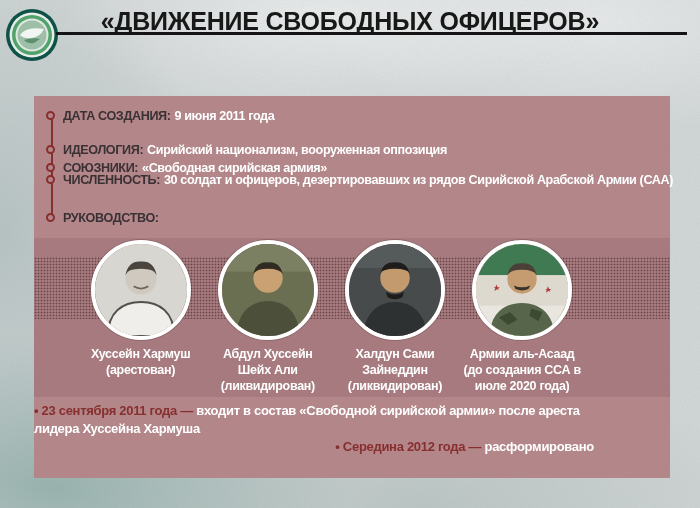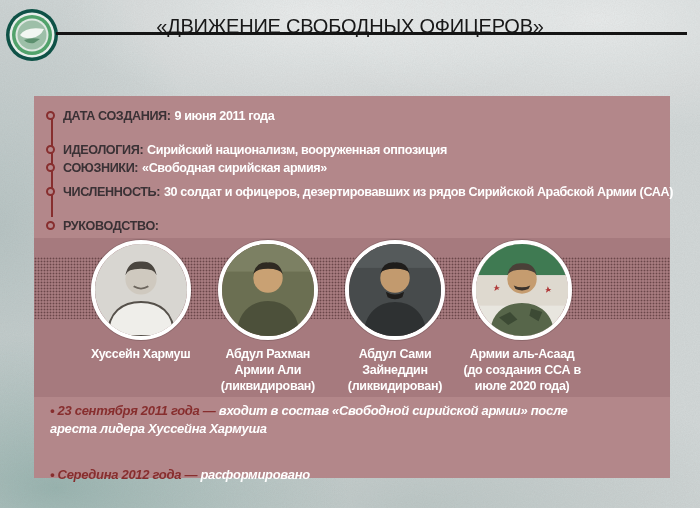--- a/index.html
+++ b/index.html
@@ -15,21 +15,21 @@
     background:
       radial-gradient(420px 220px at 8% 96%, rgba(105,150,142,.55), rgba(105,150,142,0) 70%),
       radial-gradient(300px 400px at 0% 45%, rgba(120,150,148,.30), rgba(120,150,148,0) 70%),
       radial-gradient(500px 200px at 60% 100%, rgba(130,155,150,.28), rgba(130,155,150,0) 70%),
       radial-gradient(400px 160px at 85% 4%, rgba(255,255,255,.5), rgba(255,255,255,0) 70%),
       radial-gradient(360px 140px at 45% 3%, rgba(255,255,255,.55), rgba(255,255,255,0) 70%);}
   .grain{position:absolute;inset:0;pointer-events:none;opacity:.8}
 
   
   .title{position:absolute;top:7px;left:0;width:700px;text-align:center;
-    font-size:20px;font-weight:normal;color:var(--title-dark);letter-spacing:-.2px;margin-top:8px;}
+    font-size:25px;font-weight:bold;color:var(--title-dark);letter-spacing:-.2px;}
   .hline{position:absolute;top:32px;left:56px;width:631px;height:3px;background:#141414;}
   .logo{position:absolute;top:7px;left:4px;width:56px;height:56px;}
 
   
   .panel{position:absolute;left:34px;top:96px;width:636px;height:382px;background:var(--panel);}
 
   
   .info{position:absolute;left:0;top:0;width:100%;}
   .connector{position:absolute;left:17px;top:18px;width:2px;height:103px;background:var(--accent-red);}
   .info-row{position:absolute;left:12px;white-space:nowrap;height:16px;}
@@ -47,23 +47,23 @@
     background-size:3px 3px;}
   .leaders{position:absolute;left:8px;top:2px;width:636px;display:flex;margin-left:35px;}
   .leader{width:127.2px;display:flex;flex-direction:column;align-items:center;}
   .photo{width:100px;height:100px;border-radius:50%;border:4px solid #fff;overflow:hidden;
     box-shadow:0 0 0 1px rgba(0,0,0,.15);position:relative;z-index:2;}
   .photo svg{display:block;width:100%;height:100%;}
   .caption{margin-top:6px;font-size:12.5px;font-weight:bold;color:var(--text-white);
     text-align:center;line-height:16px;letter-spacing:-.3px;max-width:122px;position:relative;z-index:2;}
 
   
-  .timeline{position:absolute;left:16px;top:306px;width:560px;font-style:italic;}
+  .timeline{position:absolute;left:0;top:306px;width:560px;}
   .tl-entry{font-size:13px;font-weight:bold;line-height:18px;letter-spacing:-.3px;}
-  .tl-entry.second{margin-top:28px;}
+  .tl-entry.second{text-align:right;}
   .tl-lead{color:var(--accent-red);}
   .tl-rest{color:var(--text-white);}
 </style>
 </head>
 <body>
 
 <div class="stage">
   <div class="tint"></div>
 
   <svg class="grain" width="700" height="508">
@@ -93,24 +93,24 @@
 
       <div class="info-row" style="top:10px">
         <span class="ring"></span><span class="info-text"><span class="info-label">ДАТА СОЗДАНИЯ:</span><span class="info-value">9 июня 2011 года</span></span>
       </div>
       <div class="info-row" style="top:44px">
         <span class="ring"></span><span class="info-text"><span class="info-label">ИДЕОЛОГИЯ:</span><span class="info-value">Сирийский национализм, вооруженная оппозиция</span></span>
       </div>
       <div class="info-row" style="top:62px">
         <span class="ring"></span><span class="info-text"><span class="info-label">СОЮЗНИКИ:</span><span class="info-value">«Свободная сирийская армия»</span></span>
       </div>
-      <div class="info-row" style="top:86px">
+      <div class="info-row" style="top:74px">
         <span class="ring"></span><span class="info-text"><span class="info-label">ЧИСЛЕННОСТЬ:</span><span class="info-value">30 солдат и офицеров, дезертировавших из рядов Сирийской Арабской Армии (САА)</span></span>
       </div>
-      <div class="info-row" style="top:120px">
+      <div class="info-row" style="top:112px">
         <span class="ring"></span><span class="info-text"><span class="info-label">РУКОВОДСТВО:</span></span>
       </div>
     </div>
 
     <div class="band">
       <div class="dots"></div>
       <div class="leaders">
 
         <div class="leader">
           <div class="photo">
@@ -118,53 +118,54 @@
                 <rect width="100" height="100" fill="#d8d6d1"></rect>
               <path d="M14 100 C14 74 30 63 50 63 C70 63 86 74 86 100 Z" fill="#efeeea"></path>
               <path d="M14 100 C14 74 30 63 50 63 C70 63 86 74 86 100 Z" fill="none" stroke="#55504a" stroke-width="2"></path>
               <circle cx="50" cy="38" r="17" fill="#cfc9bf"></circle>
               <path d="M33 34 q3 -16 17 -15 q14 -1 17 15 q-2 -7 -17 -7 q-15 0 -17 7z" fill="#4a453f"></path>
               <path d="M42 46 q8 5 16 0" stroke="#6d665e" stroke-width="2" fill="none"></path>
               </svg>
           </div>
           <div class="caption">
             <div>Хуссейн Хармуш</div>
+            <div>(арестован)</div>
           </div>
         </div>
 
         <div class="leader">
           <div class="photo">
             <svg viewBox="0 0 100 100">
                 <rect width="100" height="100" fill="#6b6f52"></rect>
               <rect x="0" y="0" width="100" height="30" fill="#7c8063"></rect>
               <path d="M16 100 C16 74 32 62 50 62 C68 62 84 74 84 100 Z" fill="#4c503a"></path>
               <circle cx="50" cy="37" r="16" fill="#c9a173"></circle>
               <path d="M34 33 q3 -14 16 -13 q13 -1 16 13 q-3 -6 -16 -6 q-13 0 -16 6z" fill="#2f2a22"></path>
               </svg>
           </div>
           <div class="caption">
-            <div>Абдул Рахман Армии Али</div>
+            <div>Абдул Хуссейн Шейх Али</div>
             <div>(ликвидирован)</div>
           </div>
         </div>
 
 
         <div class="leader">
           <div class="photo">
             <svg viewBox="0 0 100 100">
                 <rect width="100" height="100" fill="#474b4c"></rect>
               <rect x="0" y="0" width="100" height="26" fill="#555a5b"></rect>
               <path d="M16 100 C16 75 32 63 50 63 C68 63 84 75 84 100 Z" fill="#2e3132"></path>
               <circle cx="50" cy="37" r="16" fill="#c29a6e"></circle>
               <path d="M34 32 q3 -13 16 -12 q13 -1 16 12 q-3 -5 -16 -5 q-13 0 -16 5z" fill="#1f1d1b"></path>
               <path d="M40 52 q10 6 20 0 l-2 6 q-8 4 -16 0z" fill="#1f1d1b"></path>
               </svg>
           </div>
           <div class="caption">
-            <div>Абдул Сами Зайнеддин</div>
+            <div>Халдун Сами Зайнеддин</div>
             <div>(ликвидирован)</div>
           </div>
         </div>
 
         <div class="leader">
           <div class="photo">
             <svg viewBox="0 0 100 100">
                 <rect width="100" height="100" fill="#e8e6df"></rect>
               <rect x="0" y="0" width="100" height="34" fill="#3f7a52"></rect>
               <rect x="0" y="34" width="100" height="33" fill="#ded9cf"></rect>

